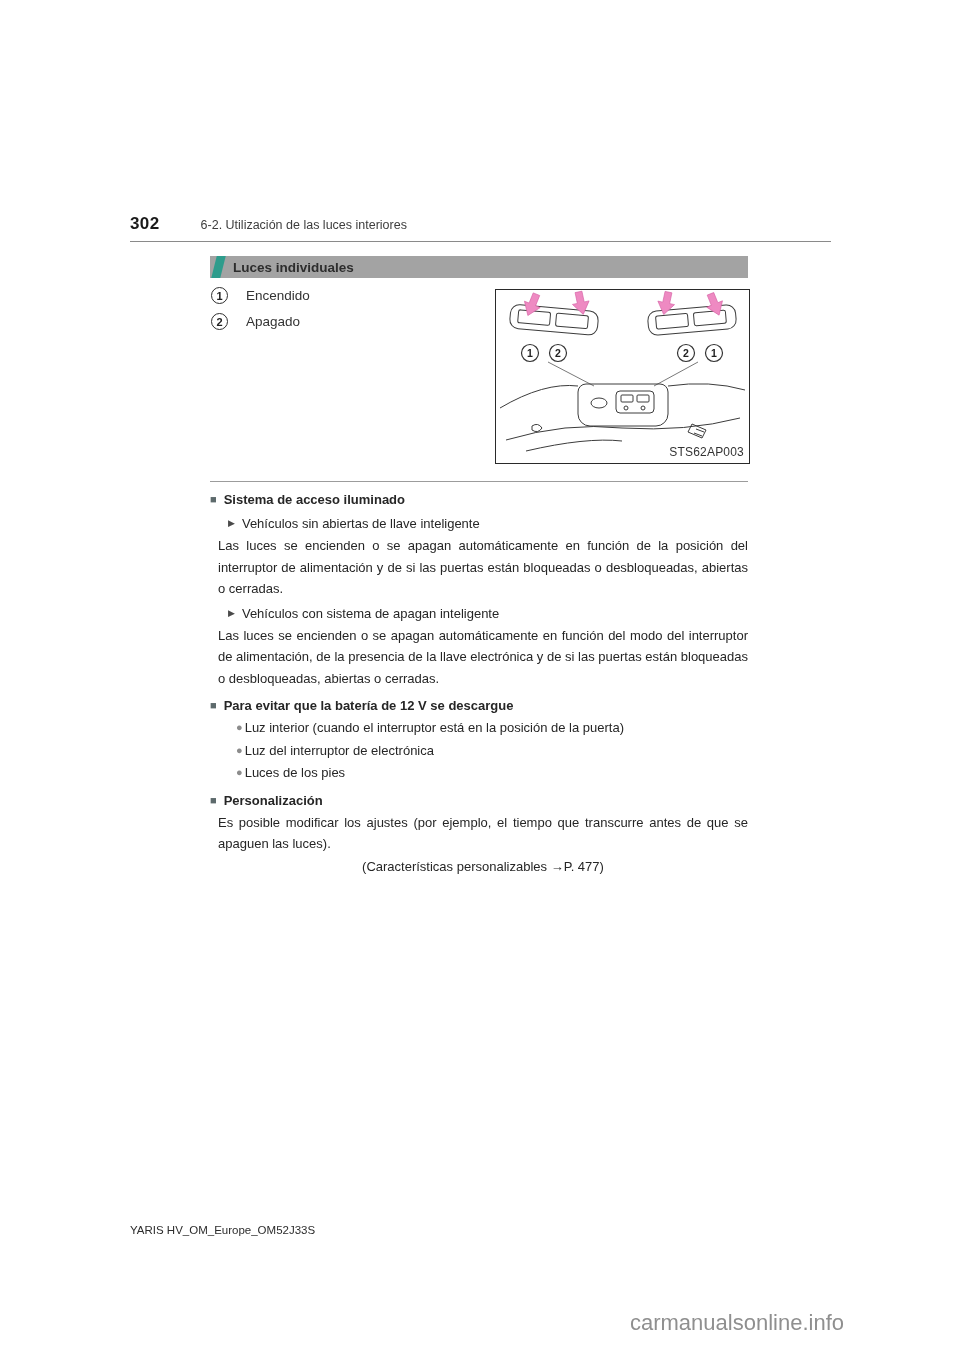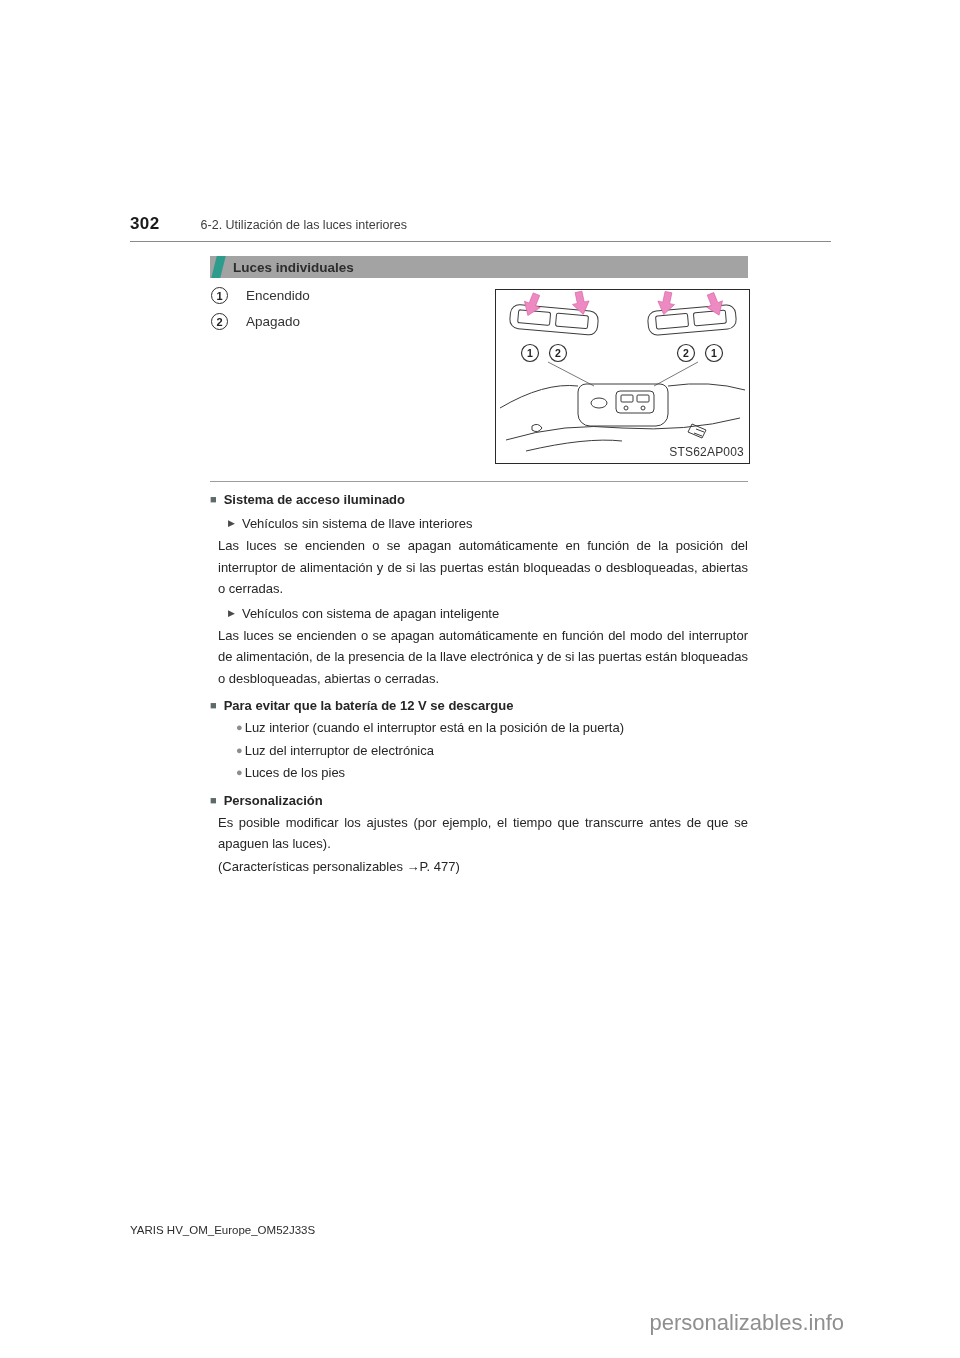--- a/index.html
+++ b/index.html
@@ -25,21 +25,21 @@
   .figcode { position:absolute; right:5px; bottom:4px; font-size:12px; color:#333; letter-spacing:.2px; }
 
   .divider { position:absolute; left:210px; top:481px; width:538px; height:1px; background:#9c9c9c; }
 
   .bodytext { position:absolute; left:210px; top:489px; width:538px; font-size:13px; color:#262626; }
   .sec-title { font-weight:bold; line-height:21px; margin-top:6px; display:flex; font-size:13px; }
   .sq { color:#5d6a6c; font-size:11px; margin-right:7px; line-height:21px; }
   .subhead { margin-left:18px; line-height:21px; margin-top:3px; display:flex; align-items:center; font-size:13px; }
   .tri { color:#4a4a4a; font-size:9px; margin-right:7px; }
   .bodytext p { margin-left:8px; line-height:21.5px; text-align:justify; margin-top:1px; }
-  .bodytext p.noj { text-align:left; }
+  .bodytext p.noj { text-align:center; }
   .bullet { margin-left:26px; line-height:21.5px; display:flex; margin-top:1px; }
   .dot { color:#8c8c8c; font-size:11px; line-height:21.5px; margin-right:2px; flex:0 0 auto; }
 
   .footer { position:absolute; left:130px; top:1224px; font-size:11.5px; color:#2c2c2c; }
   .watermark { position:absolute; right:20px; top:1310px; font-size:22px; color:#8f8f8f; }
 </style>
 </head>
 <body>
 
 <div class="page">
@@ -131,21 +131,21 @@
 
   <div class="divider"></div>
 
   <div class="bodytext">
     <div class="sec-title" style="margin-top:0">
       <span class="sq">■</span>
       <span>Sistema de acceso iluminado</span>
     </div>
     <div class="subhead">
       <span class="tri">▶</span>
-      <span>Vehículos sin sistema de llave interiores</span>
+      <span>Vehículos sin abiertas de llave inteligente</span>
     </div>
     <p>Las luces se encienden o se apagan automáticamente en función de la posición del interruptor de alimentación y de si las puertas están bloqueadas o desbloqueadas, abiertas o cerradas.</p>
     <div class="subhead">
       <span class="tri">▶</span>
       <span>Vehículos con sistema de apagan inteligente</span>
     </div>
     <p>Las luces se encienden o se apagan automáticamente en función del modo del interruptor de alimentación, de la presencia de la llave electrónica y de si las puertas están bloqueadas o desbloqueadas, abiertas o cerradas.</p>
 
     <div class="sec-title">
       <span class="sq">■</span>
@@ -166,15 +166,15 @@
 
     <div class="sec-title">
       <span class="sq">■</span>
       <span>Personalización</span>
     </div>
     <p>Es posible modificar los ajustes (por ejemplo, el tiempo que transcurre antes de que se apaguen las luces).</p>
     <p class="noj">(Características personalizables →P. 477)</p>
   </div>
 
   <div class="footer">YARIS HV_OM_Europe_OM52J33S</div>
-  <div class="watermark">personalizables.info</div>
+  <div class="watermark">carmanualsonline.info</div>
 
 </div>
 
 </body></html>

